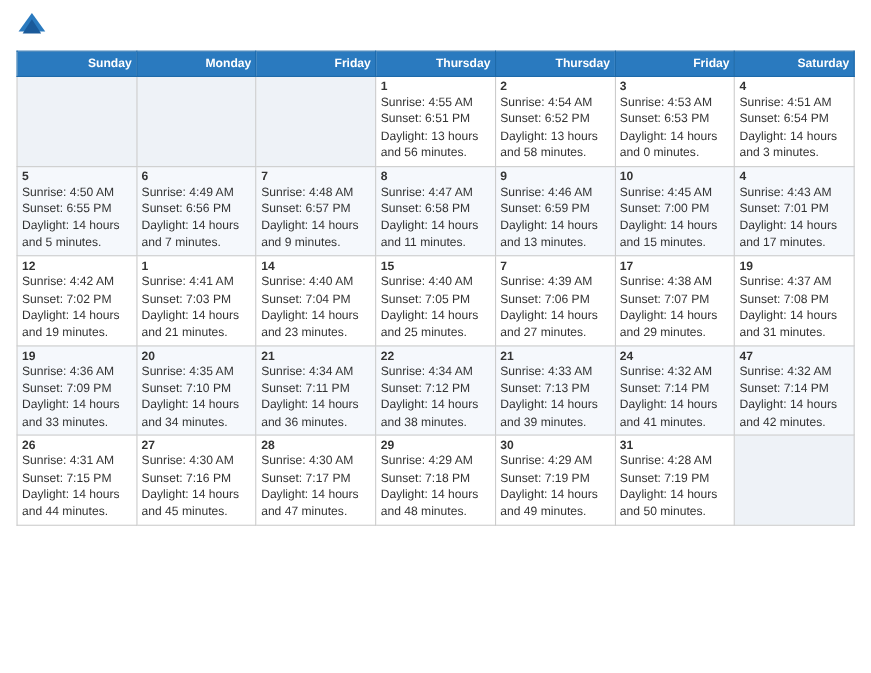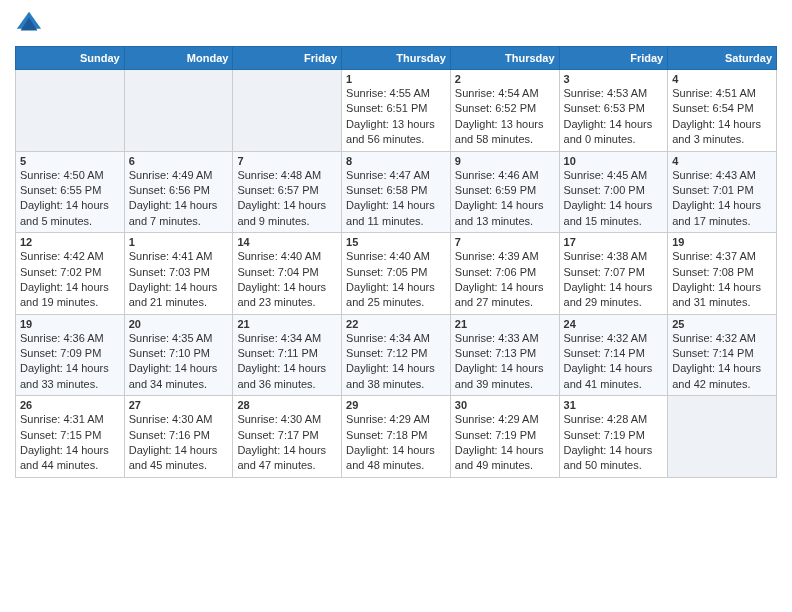--- a/index.html
+++ b/index.html
@@ -223,21 +223,21 @@
           </td>
           <td>
             <span class="day-number">21</span>
             <div class="cell-text">Sunrise: 4:33 AM<br>Sunset: 7:13 PM<br>Daylight: 14 hours and 39 minutes.</div>
           </td>
           <td>
             <span class="day-number">24</span>
             <div class="cell-text">Sunrise: 4:32 AM<br>Sunset: 7:14 PM<br>Daylight: 14 hours and 41 minutes.</div>
           </td>
           <td>
-            <span class="day-number">25</span>
+            <span class="day-number">47</span>
             <div class="cell-text">Sunrise: 4:32 AM<br>Sunset: 7:14 PM<br>Daylight: 14 hours and 42 minutes.</div>
           </td>
         </tr>
         <tr>
           <td>
             <span class="day-number">26</span>
             <div class="cell-text">Sunrise: 4:31 AM<br>Sunset: 7:15 PM<br>Daylight: 14 hours and 44 minutes.</div>
           </td>
           <td>
             <span class="day-number">27</span>

